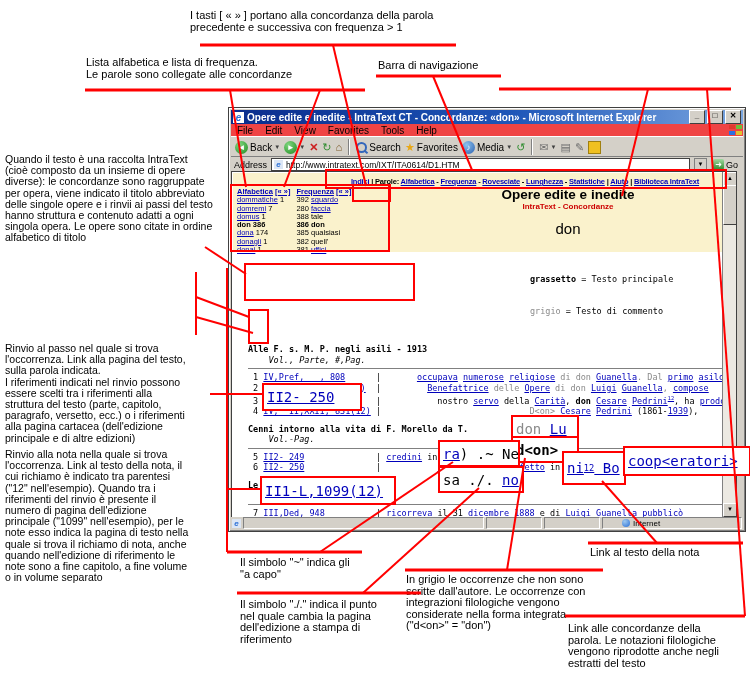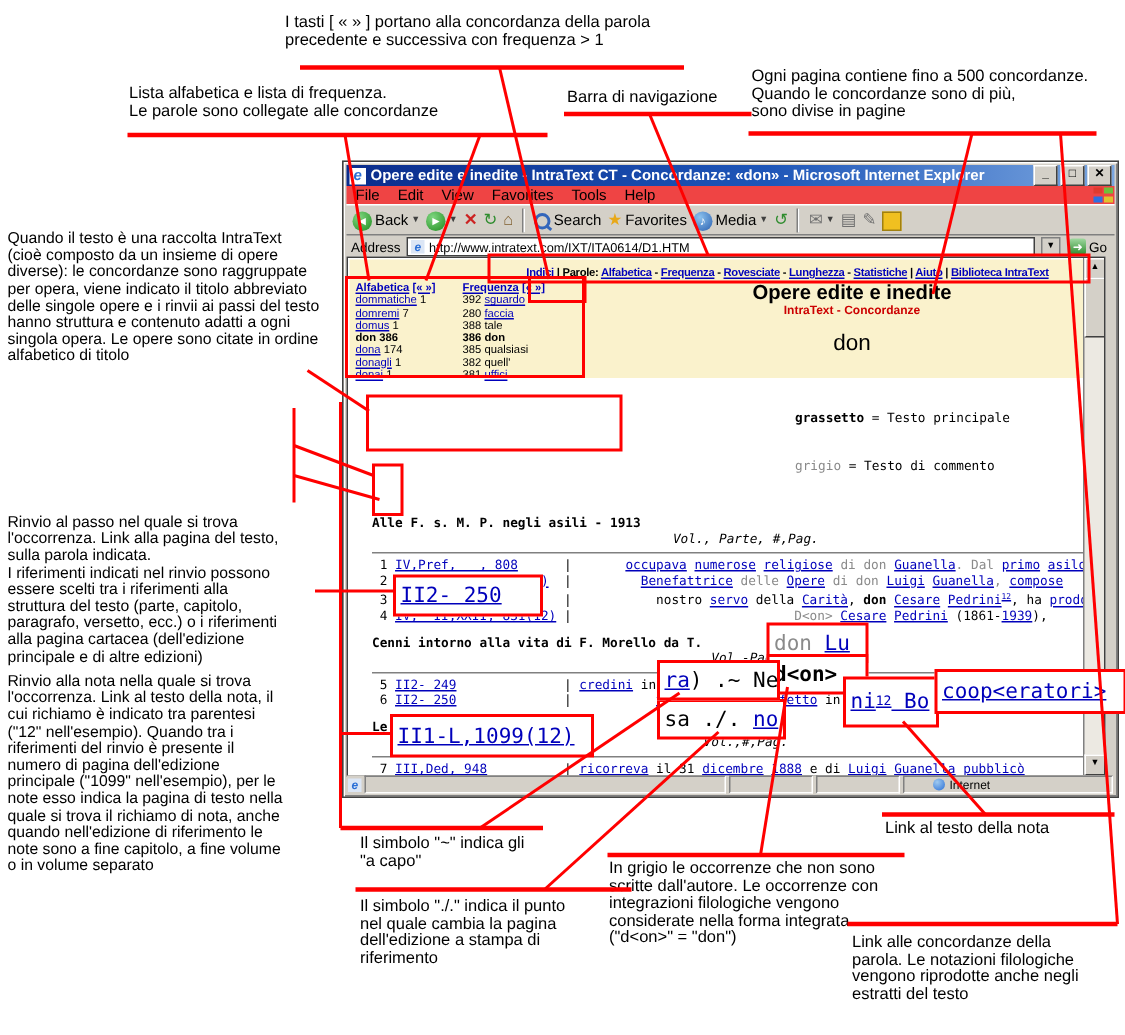--- a/index.html
+++ b/index.html
@@ -69,35 +69,35 @@
            border-left:1px solid #808080;}
   .sbtn{position:absolute;left:0;width:12px;height:12px;background:#D4D0C8;border:1px solid;
         border-color:#fff #404040 #404040 #fff;font-size:6px;line-height:11px;text-align:center;color:#000;}
   .sthumb{position:absolute;left:0;top:13px;width:12px;height:38px;background:#D4D0C8;border:1px solid;
           border-color:#fff #404040 #404040 #fff;}
 
   
   .yband{position:absolute;left:1px;top:1px;width:489px;height:79px;background:#FAF2CC;}
   .pnav{position:absolute;left:92px;top:4px;width:400px;text-align:center;font-size:7.5px;
         font-weight:bold;letter-spacing:-0.2px;white-space:nowrap;}
-  .wlists{position:absolute;left:4px;top:15px;display:flex;gap:18px;font-size:7.5px;line-height:8.3px;}
+  .wlists{position:absolute;left:4px;top:15px;display:flex;gap:6px;font-size:7.5px;line-height:8.3px;}
   .wcol{white-space:nowrap;}
   .wl-head{font-weight:bold;}
   .phead{position:absolute;left:185px;top:13px;width:300px;text-align:center;}
   .pauthor{font-size:8px;font-weight:bold;}
   .ptitle{font-size:13.5px;font-weight:bold;margin-top:1px;}
   .psub{font-size:8px;font-weight:bold;}
   .pword{font-size:15px;margin-top:9px;}
   #concordance-area{position:absolute;left:2px;top:81px;width:492px;
         font-family:"DejaVu Sans Mono",monospace;font-size:8.5px;line-height:10.5px;white-space:pre;}
   .legend{margin-left:296px;}
   .secs{margin-left:14px;margin-top:0;}
   .sec{margin-top:7px;}
   .sec-h{font-weight:bold;}
-  .sec-s{font-style:italic;text-align:center;}
+  .sec-s{font-style:italic;}
   .rowset{border-top:1px solid #808080;margin-top:3px;padding-top:3px;}
   .crow{white-space:pre;}
 </style>
 </head>
 <body>
 
 <div id="canvas">
 
   <div id="win">
     <div class="tbar">
@@ -265,23 +265,20 @@
   <div class="mag" style="left:438px;top:466px;width:76px;height:21px;"><span>sa ./. </span><span class="lk">no</span></div>
   <div class="mag" style="left:438px;top:440px;width:72px;height:21px;"><span class="lk">ra</span><span>) .~ Ne</span></div>
   <div class="mag" style="left:562px;top:451px;width:54px;height:28px;"><span class="lk">ni</span><span class="sp">12</span><span class="lk"> Bo</span></div>
   <div class="mag" style="left:623px;top:446px;width:118px;height:24px;"><span class="lk">coop&lt;eratori&gt;</span></div>
 
   <div class="callout" style="left:190px;top:10px;width:280px;">I tasti [ « » ] portano alla concordanza della parola
 precedente e successiva con frequenza  &gt; 1</div>
   <div class="callout" style="left:86px;top:57px;width:290px;">Lista alfabetica e lista di frequenza.
 Le parole sono collegate alle concordanze</div>
   <div class="callout" style="left:378px;top:60px;width:130px;">Barra di navigazione</div>
-  <div class="callout" style="left:501px;top:46px;width:245px;">Ogni pagina contiene fino a 500 concordanze.
-Quando le concordanze sono di più,
-sono divise in pagine</div>
   <div class="callout small" style="left:5px;top:154px;width:208px;">Quando il testo è una raccolta IntraText (cioè composto da un insieme di opere diverse): le concordanze sono raggruppate per opera, viene indicato il titolo abbreviato delle singole opere e i rinvii ai passi del testo hanno struttura e contenuto adatti a ogni singola opera. Le opere sono citate in ordine alfabetico di titolo</div>
   <div class="callout small" style="left:5px;top:343px;width:215px;">Rinvio al passo nel quale si trova
 l'occorrenza. Link alla pagina del testo,
 sulla parola indicata.
 I riferimenti indicati nel rinvio possono
 essere scelti tra i riferimenti alla
 struttura del testo (parte, capitolo,
 paragrafo, versetto, ecc.) o i riferimenti
 alla pagina cartacea (dell'edizione
 principale e di altre edizioni)</div>

